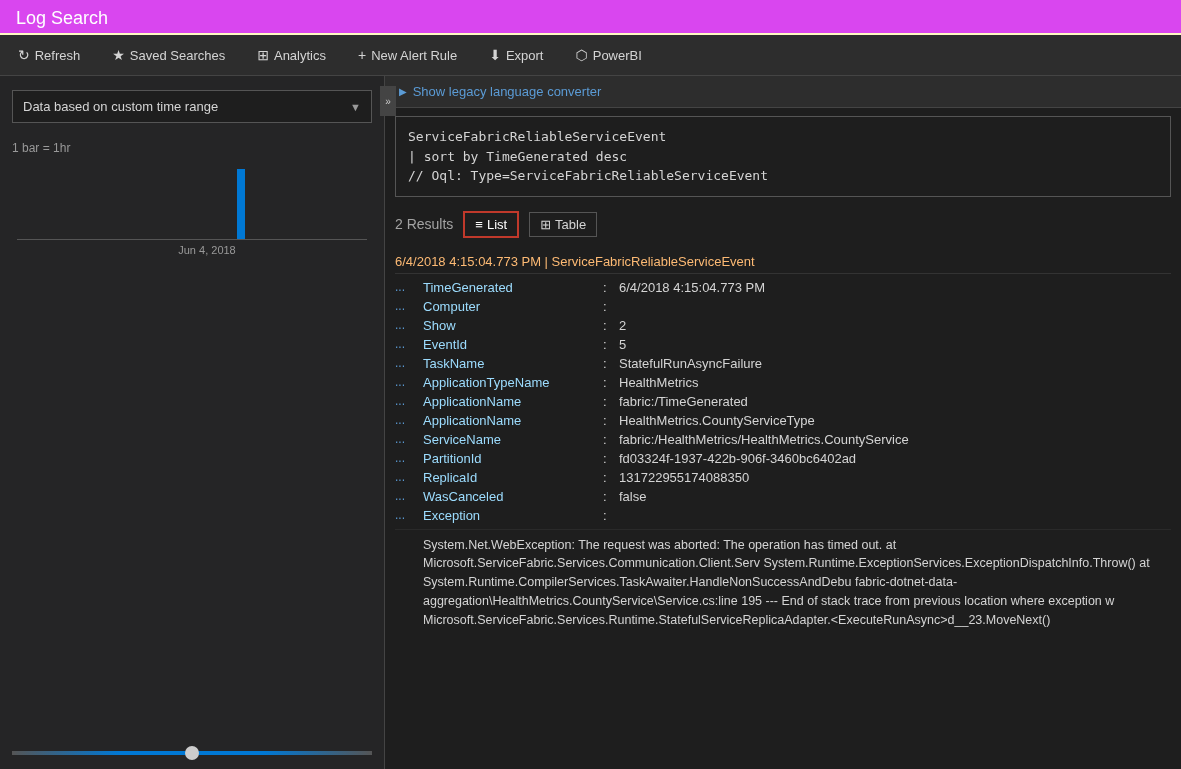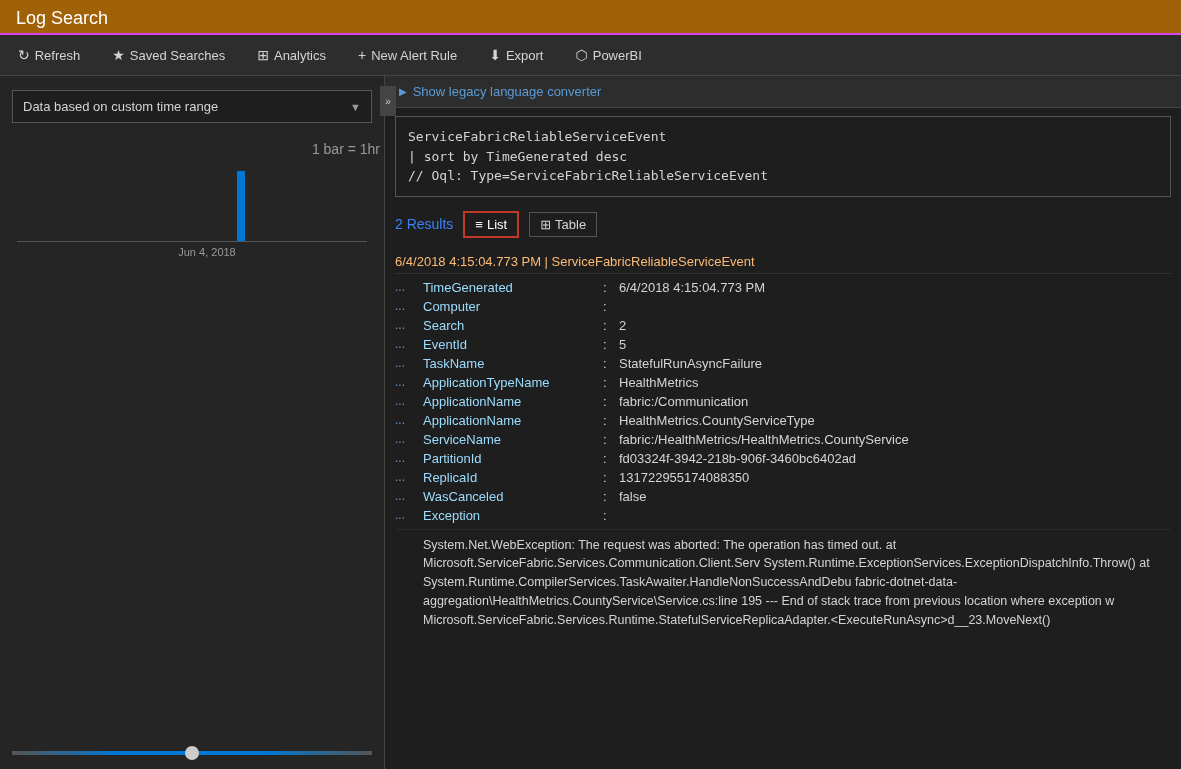--- a/index.html
+++ b/index.html
@@ -8,23 +8,23 @@
       color: #d4d4d4;
       font-family: 'Segoe UI', Arial, sans-serif;
       font-size: 13px;
       width: 1181px;
       min-height: 769px;
       overflow-x: hidden;
     }
 
     
     .title-bar {
-      background: #a16207;
+      background: #d946ef;
       padding: 8px 16px 4px 16px;
-      border-bottom: 2px solid #d946ef;
+      border-bottom: 2px solid #fef9c3;
       display: flex;
       align-items: center;
     }
     .title-bar h1 {
       color: #fff;
       font-size: 18px;
       font-weight: 400;
     }
 
     
@@ -91,24 +91,24 @@
       padding: 8px 10px;
       font-size: 13px;
       display: flex;
       align-items: center;
       justify-content: space-between;
       cursor: pointer;
     }
     .time-range-dropdown .arrow { color: #999; font-size: 11px; }
 
     .bar-legend {
-      text-align: right;
-      padding: 4px 4px;
+      text-align: left;
+      padding: 4px 12px;
       color: #999;
-      font-size: 14px;
+      font-size: 12px;
     }
 
     .chart-area {
       padding: 0 12px;
       flex: 1;
       position: relative;
     }
 
     .bar-chart {
       display: flex;
@@ -197,21 +197,21 @@
     }
 
     .results-bar {
       display: flex;
       align-items: center;
       gap: 10px;
       padding: 6px 10px;
     }
 
     .results-count {
-      color: #3b82f6;
+      color: #a3a3a3;
       font-size: 14px;
       font-weight: 500;
     }
 
     .view-btn {
       display: flex;
       align-items: center;
       gap: 4px;
       padding: 4px 10px;
       background: none;
@@ -426,21 +426,21 @@
             <span class="field-colon">:</span>
             <span class="field-value">6/4/2018 4:15:04.773 PM</span>
           </div>
           <div class="field-row">
             <span class="field-ellipsis">...</span>
             <span class="field-name">Computer</span>
             <span class="field-colon">:</span>
           </div>
           <div class="field-row">
             <span class="field-ellipsis">...</span>
-            <span class="field-name">Search</span>
+            <span class="field-name">Show</span>
             <span class="field-colon">:</span>
             <span class="field-value">2</span>
           </div>
           <div class="field-row">
             <span class="field-ellipsis">...</span>
             <span class="field-name">EventId</span>
             <span class="field-colon">:</span>
             <span class="field-value">5</span>
           </div>
           <div class="field-row">
@@ -452,39 +452,39 @@
           <div class="field-row">
             <span class="field-ellipsis">...</span>
             <span class="field-name">ApplicationTypeName</span>
             <span class="field-colon">:</span>
             <span class="field-value">HealthMetrics</span>
           </div>
           <div class="field-row">
             <span class="field-ellipsis">...</span>
             <span class="field-name">ApplicationName</span>
             <span class="field-colon">:</span>
-            <span class="field-value">fabric:/Communication</span>
+            <span class="field-value">fabric:/TimeGenerated</span>
           </div>
           <div class="field-row">
             <span class="field-ellipsis">...</span>
             <span class="field-name">ApplicationName</span>
             <span class="field-colon">:</span>
             <span class="field-value">HealthMetrics.CountyServiceType</span>
           </div>
           <div class="field-row">
             <span class="field-ellipsis">...</span>
             <span class="field-name">ServiceName</span>
             <span class="field-colon">:</span>
             <span class="field-value">fabric:/HealthMetrics/HealthMetrics.CountyService</span>
           </div>
           <div class="field-row">
             <span class="field-ellipsis">...</span>
             <span class="field-name">PartitionId</span>
             <span class="field-colon">:</span>
-            <span class="field-value">fd03324f-3942-218b-906f-3460bc6402ad</span>
+            <span class="field-value">fd03324f-1937-422b-906f-3460bc6402ad</span>
           </div>
           <div class="field-row">
             <span class="field-ellipsis">...</span>
             <span class="field-name">ReplicaId</span>
             <span class="field-colon">:</span>
             <span class="field-value">131722955174088350</span>
           </div>
           <div class="field-row">
             <span class="field-ellipsis">...</span>
             <span class="field-name">WasCanceled</span>

